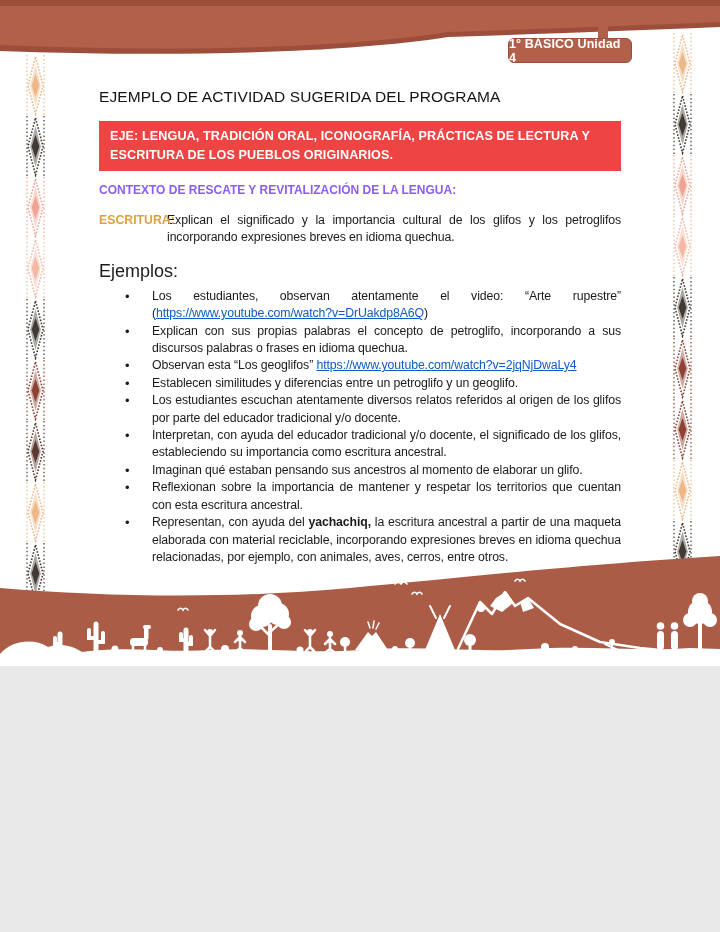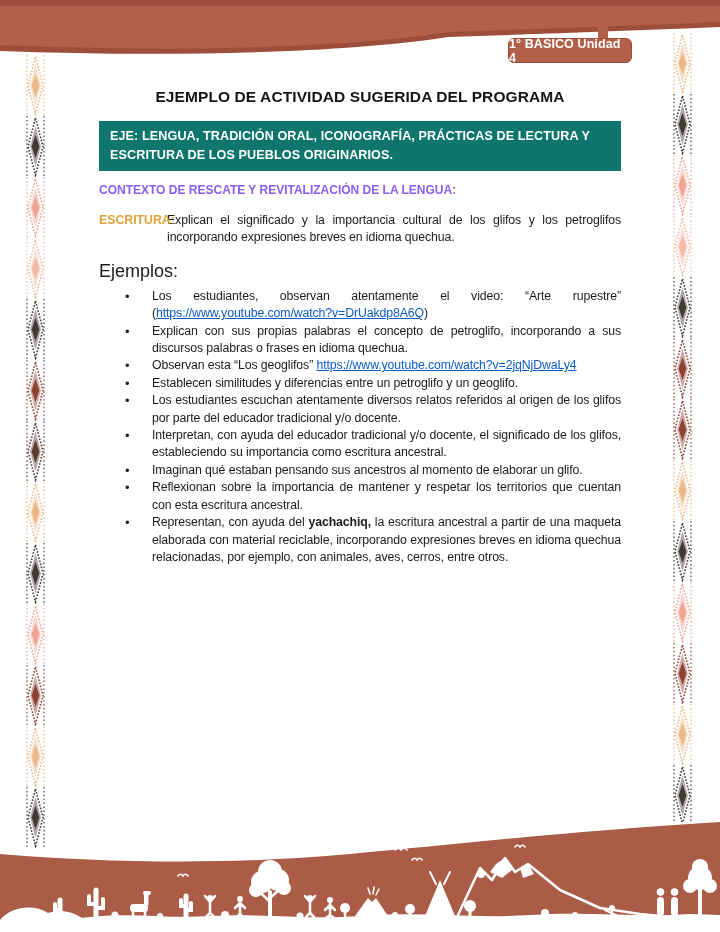--- a/index.html
+++ b/index.html
@@ -1,42 +1,42 @@
 <!DOCTYPE html>
 <html><head>
 <meta charset="utf-8">
 <style>
   html,body{margin:0;padding:0;background:#e9e9e9;}
   .page{
-    position:relative;width:720px;height:932px;margin:0 auto;
+    position:relative;width:720px;height:666px;margin:0 auto;
     background:#ffffff;overflow:hidden;
     font-family:"Liberation Sans",sans-serif;color:#1d1b1a;
   }
   
   .top-band{position:absolute;top:0;left:0;width:720px;height:64px;}
   .unit-badge{
     position:absolute;top:38px;left:508px;width:124px;height:25px;
     background:#b2604a;border:1px solid #9d4e3a;border-radius:6px;
     display:flex;align-items:center;justify-content:center;
     color:#ffffff;font-size:12.5px;font-weight:bold;letter-spacing:0.1px;
     box-sizing:border-box;
   }
   
   .side-border{position:absolute;width:21px;overflow:hidden;}
   .side-border.left{left:25px;top:55px;height:795px;}
   .side-border.right{left:672px;top:33px;height:789px;}
   .motif{width:21px;height:61px;}
   
   .content{position:absolute;left:99px;top:0;width:522px;}
   .doc-title{
-    margin:88px 0 0 0;text-align:center;
-    font-size:15.5px;font-weight:bold;color:#161413;letter-spacing:0.1px;
+    margin:88px 0 0 0;
+    font-size:15.5px;font-weight:normal;color:#161413;letter-spacing:0.1px;
   }
   .eje-banner{
-    margin-top:15px;background:#0f766e;color:#ffffff;
+    margin-top:15px;background:#ef4444;color:#ffffff;
     font-weight:bold;font-size:12.6px;line-height:18.5px;
     padding:6px 11px 7px 11px;letter-spacing:0.1px;
   }
   .contexto{
     margin-top:12px;color:#8b5cf6;font-weight:bold;font-size:12px;
   }
   .actividad{
     margin-top:15px;position:relative;padding-left:68px;
     font-size:12.3px;line-height:17.4px;text-align:justify;text-align-last:left;
     letter-spacing:-0.1px;

